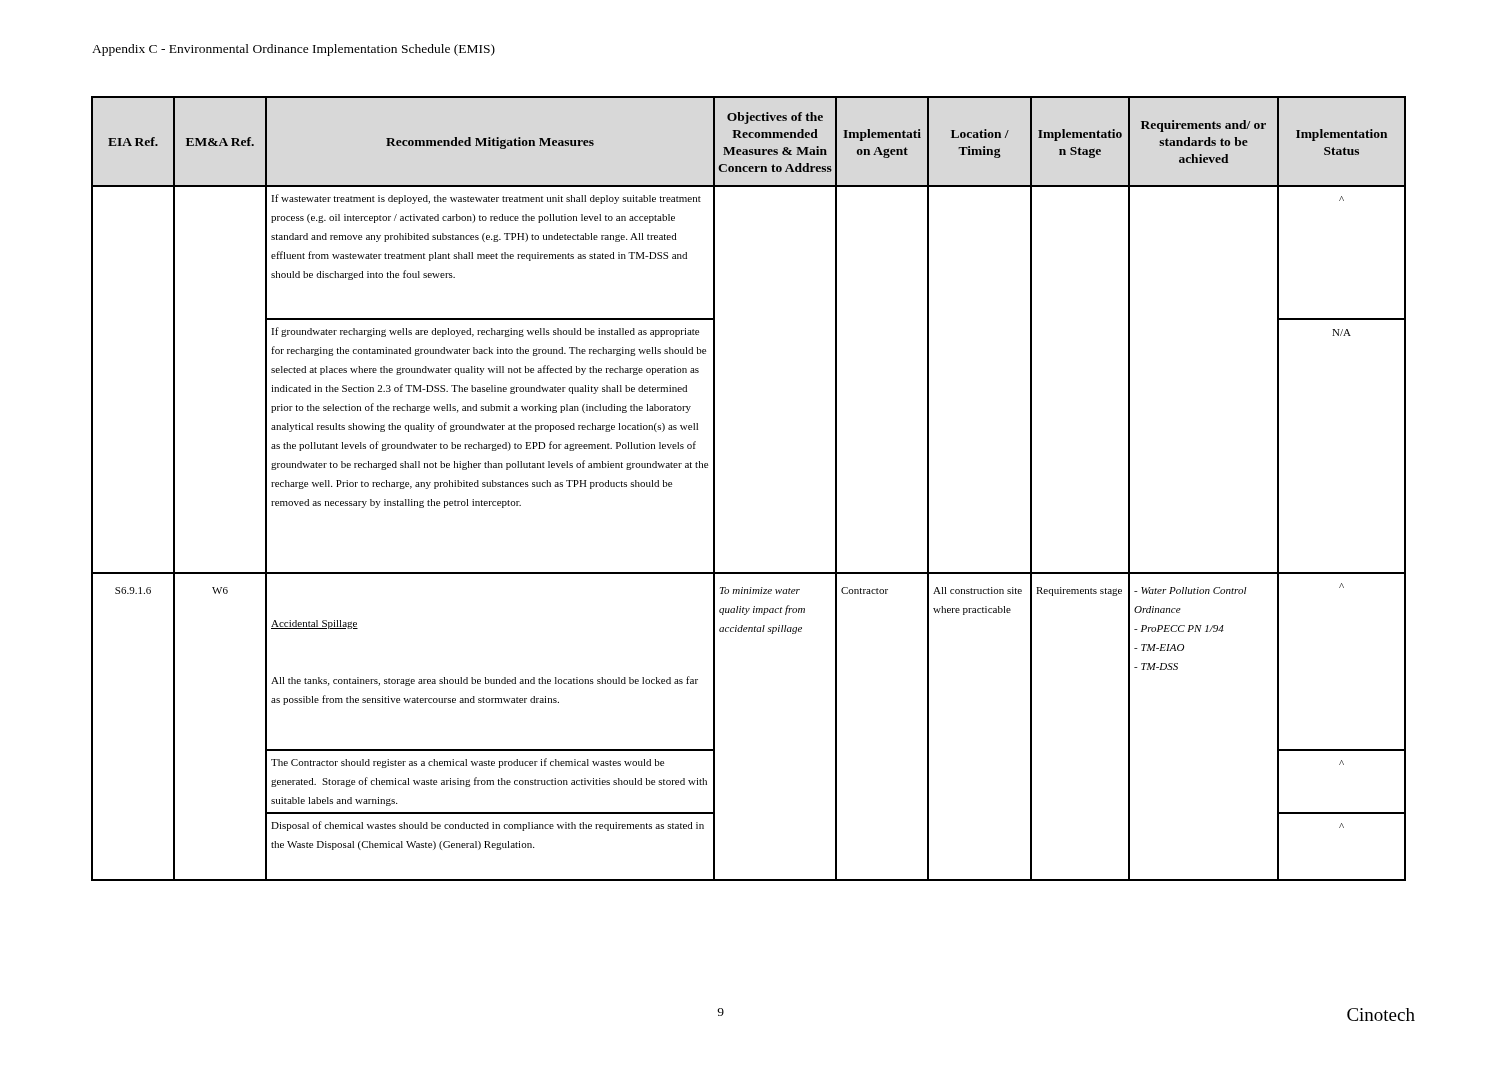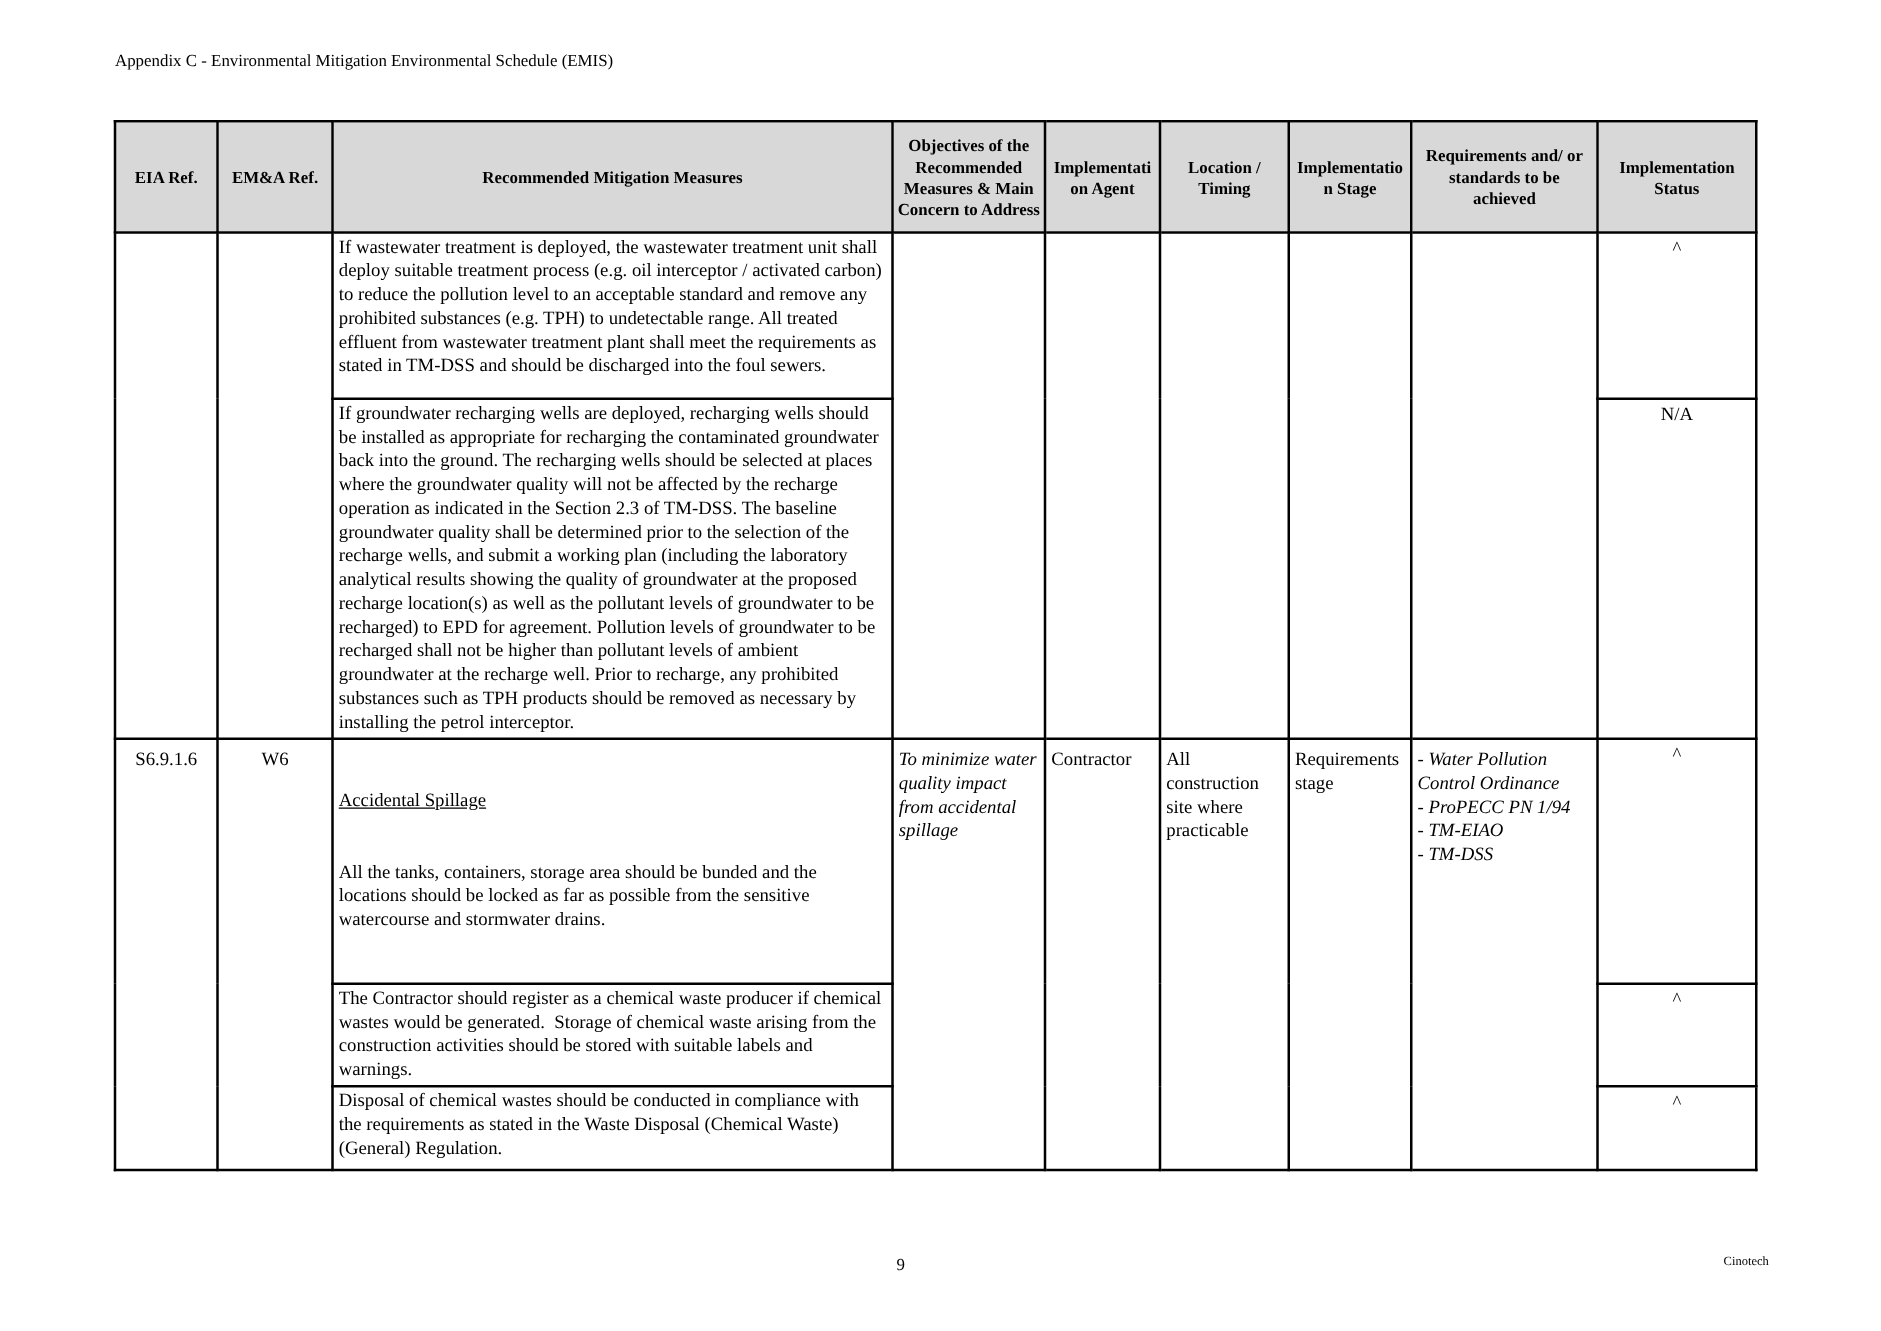--- a/index.html
+++ b/index.html
@@ -36,21 +36,21 @@
     background: #d8d8d8;
     font-weight: bold;
     text-align: center;
     vertical-align: middle;
     font-size: 13.5px;
     line-height: 17px;
     padding: 2px 3px;
     overflow-wrap: anywhere;
   }
   td.c {
-    font-size: 15px;
+    font-size: 11px;
     line-height: 19px;
     vertical-align: top;
     padding: 2px 4px;
     background: #fff;
   }
   td.measures { text-align: left; white-space: pre-wrap; }
   td.eia, td.ema { text-align: center; padding-top: 7px; margin-left: 28px; }
   td.mid { padding-top: 7px; }
   td.obj { text-align: left; padding-top: 7px; font-style: italic; }
   td.req { text-align: left; padding-top: 7px; font-style: italic; }
@@ -61,30 +61,30 @@
     top: 1004px;
     left: 0;
     width: 1441px;
     text-align: center;
     font-size: 13.5px;
   }
   .footer-company {
     position: absolute;
     top: 1004px;
     right: 90px;
-    font-size: 10px;
+    font-size: 19px;
     margin-left: 40px;
   }
 </style>
 </head>
 <body>
 
 <div class="page">
 
-  <div class="doc-header">Appendix C - Environmental Mitigation Environmental Schedule (EMIS)</div>
+  <div class="doc-header">Appendix C - Environmental Ordinance Implementation Schedule (EMIS)</div>
 
   <table class="emis">
     <colgroup>
       <col style="width:82px">
       <col style="width:92px">
       <col style="width:448px">
       <col style="width:122px">
       <col style="width:92px">
       <col style="width:103px">
       <col style="width:98px">

